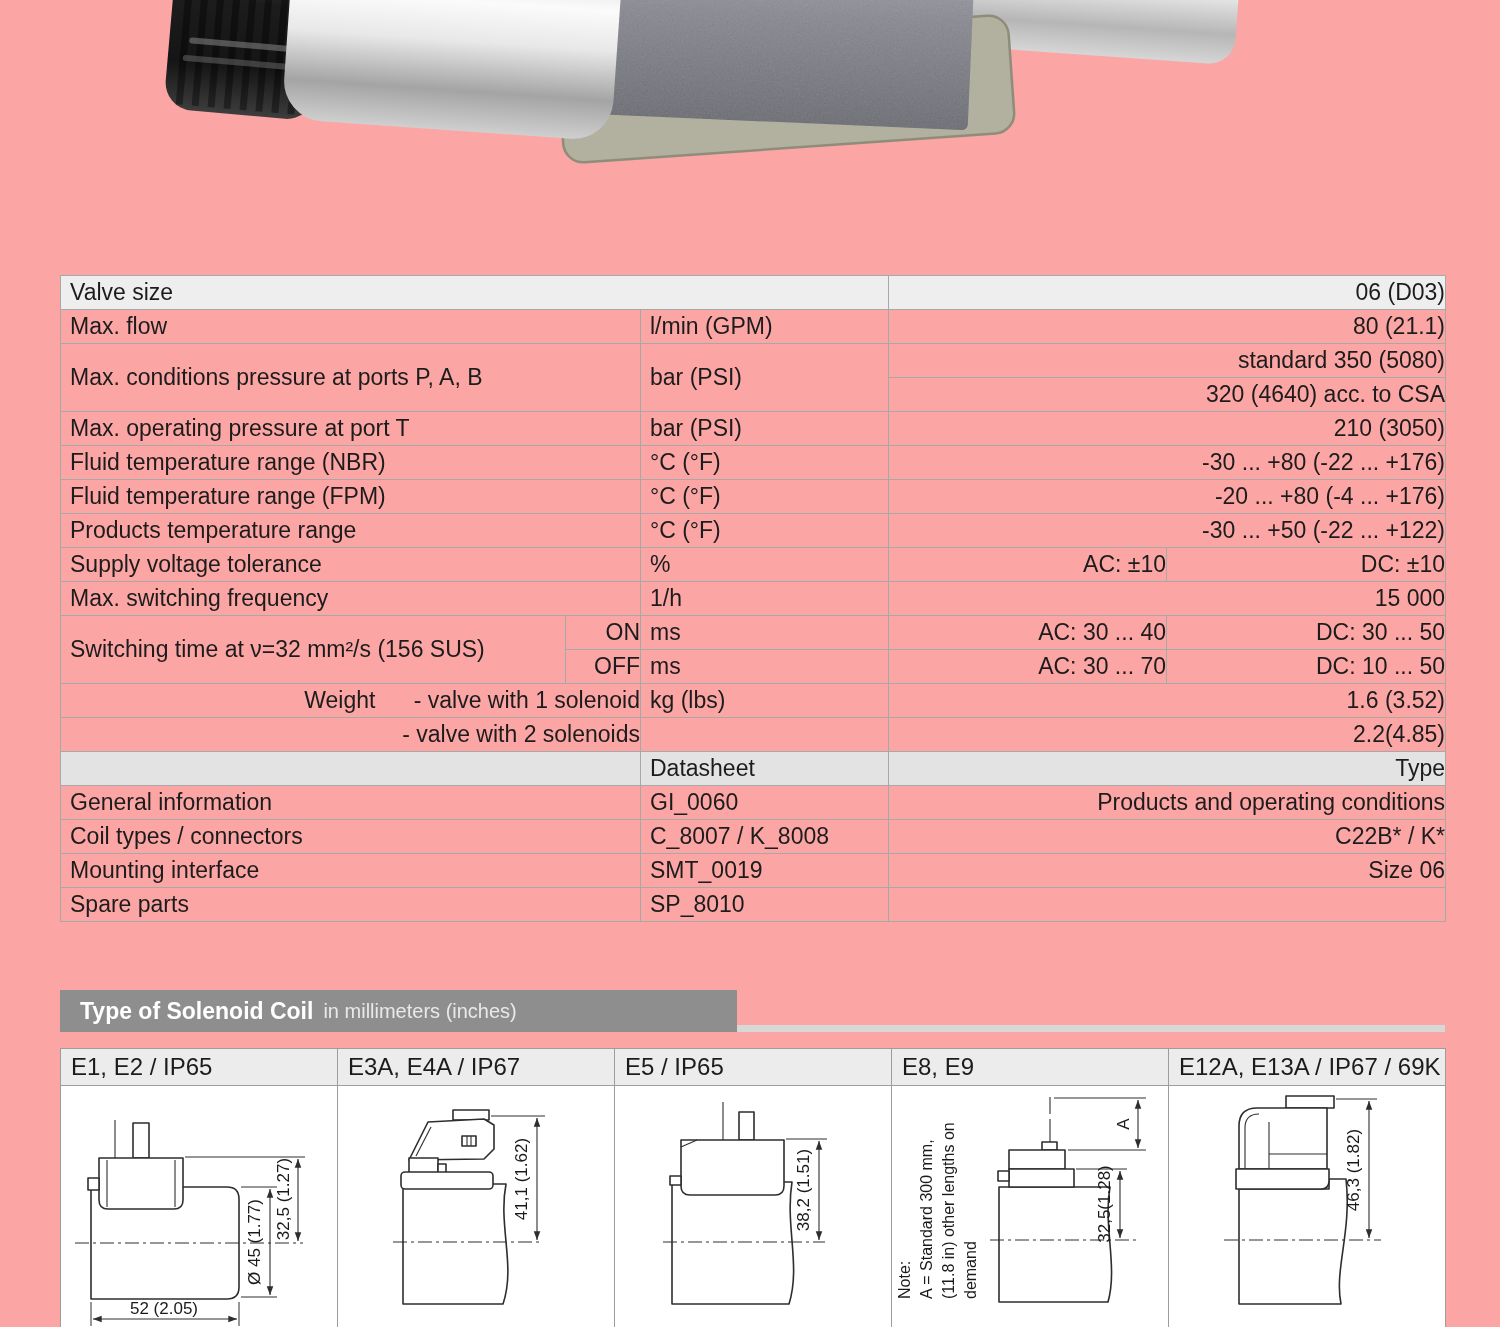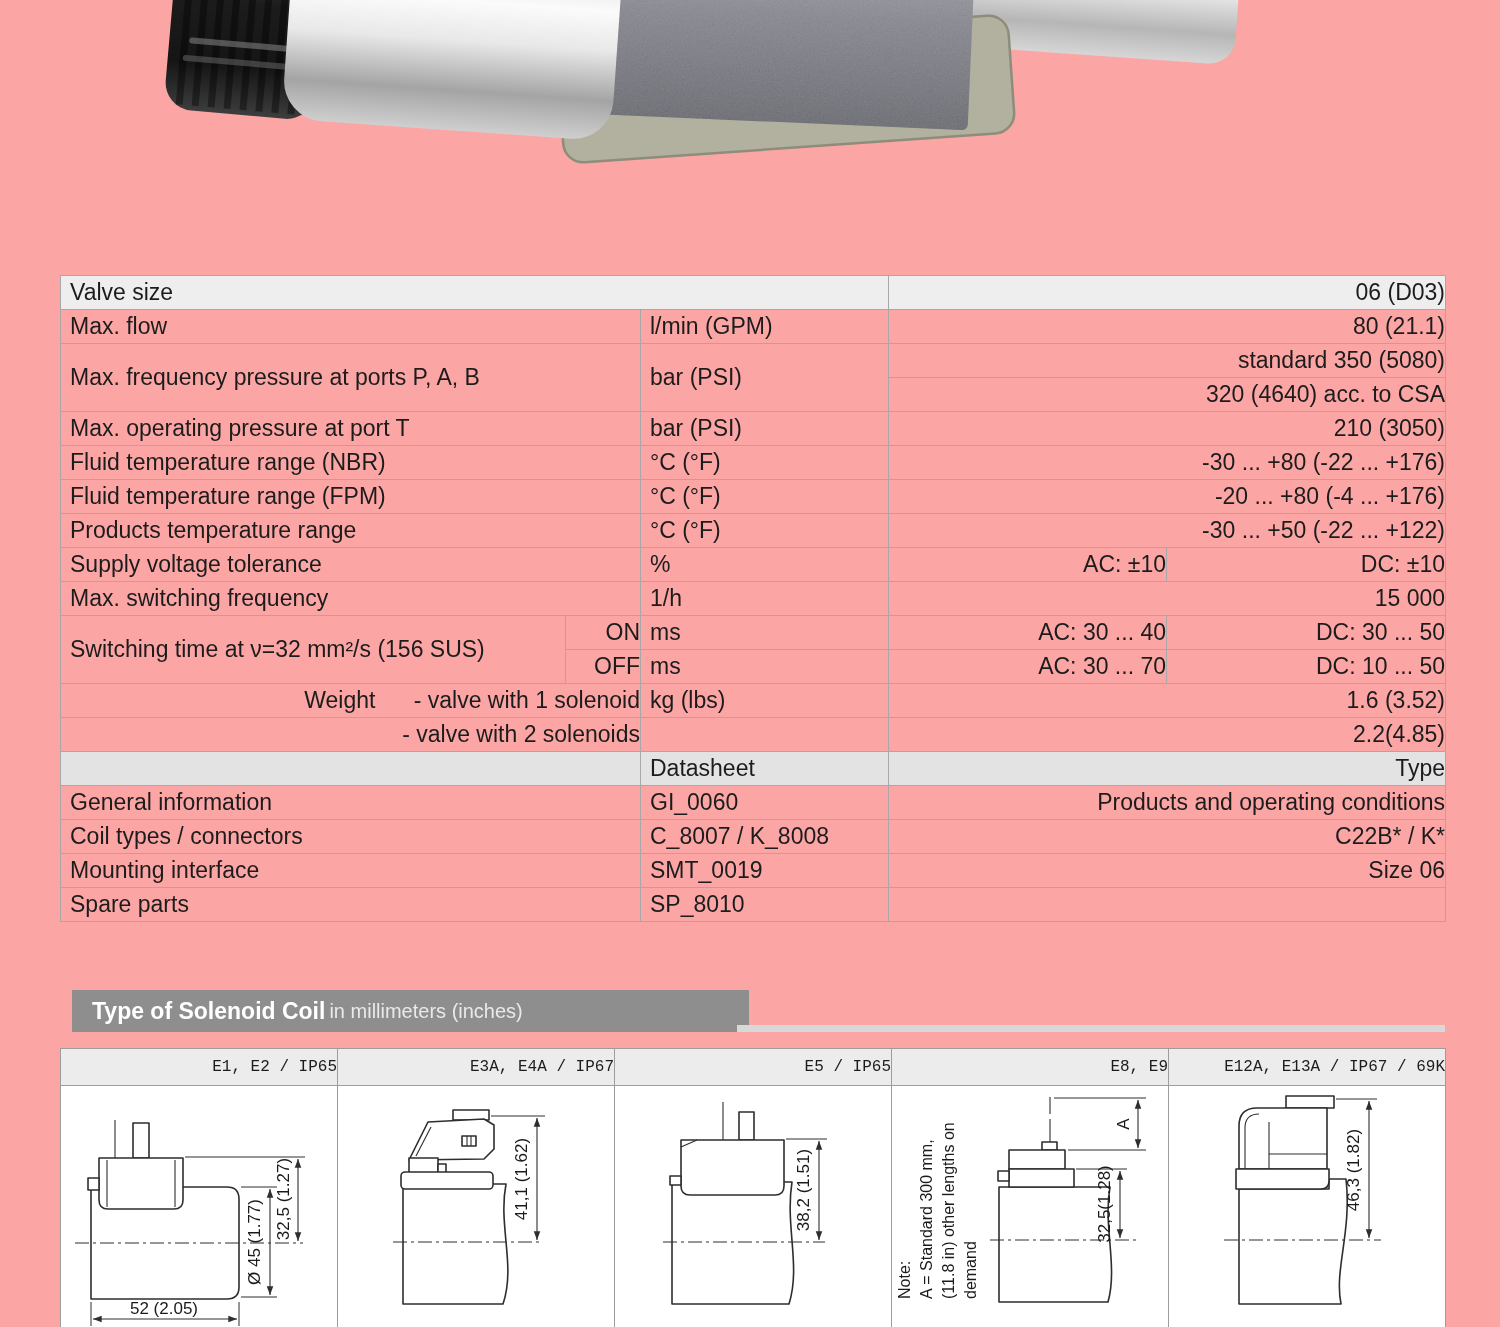--- a/index.html
+++ b/index.html
@@ -8,29 +8,29 @@
   
   table.spec{position:absolute;left:60px;top:275px;width:1385px;border-collapse:collapse;
              font-size:23px;table-layout:fixed;}
   table.spec td{border:1px solid #a8a8a8;height:33px;padding:0 0 0 9px;vertical-align:middle;
                 overflow:hidden;white-space:nowrap;}
   table.spec td.c{text-align:right;padding:0;}
   table.spec tr.shade1 td{background:#eeeeee;}
   table.spec tr.shade2 td{background:#e3e3e3;}
   table.spec td.pre{white-space:pre;text-align:right;}
   
-  .secbar{position:absolute;left:72px;top:990px;width:677px;height:42px;background:#8e8e8e;
+  .secbar{position:absolute;left:60px;top:990px;width:677px;height:42px;background:#8e8e8e;
           display:flex;align-items:center;padding-left:20px;box-sizing:border-box;}
   .secbar .t1{color:#ffffff;font-weight:bold;font-size:23px;}
-  .secbar .t2{color:#e9e9e9;font-size:20px;margin-left:4px;}
+  .secbar .t2{color:#e9e9e9;font-size:20px;margin-left:10px;}
   .secstrip{position:absolute;left:737px;top:1025px;width:708px;height:7px;background:#d8d8d8;}
   
   table.coils{position:absolute;left:60px;top:1048px;width:1385px;border-collapse:collapse;table-layout:fixed;}
-  table.coils th{border:1px solid #9d9d9d;background:#ececec;font-weight:normal;font-size:16px;
-                 text-align:right;height:36px;padding:0 0 0 10px;white-space:nowrap;overflow:hidden;font-family:Liberation Mono, monospace;}
+  table.coils th{border:1px solid #9d9d9d;background:#ececec;font-weight:normal;font-size:24px;
+                 text-align:left;height:36px;padding:0 0 0 10px;white-space:nowrap;overflow:hidden;}
   table.coils td{border:1px solid #9d9d9d;height:250px;vertical-align:top;padding:0;background:#fff;}
   
   .part{fill:#ffffff;stroke:#2e2e2e;stroke-width:1.6;stroke-linejoin:round;}
   .thin{fill:none;stroke:#2e2e2e;stroke-width:1.1;}
   .dim{stroke:#2e2e2e;stroke-width:1.1;fill:none;}
   .ext{stroke:#2e2e2e;stroke-width:1;}
   .cl{stroke:#2e2e2e;stroke-width:1;stroke-dasharray:14 4 3 4;fill:none;}
   .dtxt{font-family:"Liberation Sans",sans-serif;font-size:17px;fill:#1a1a1a;}
   .ntxt{font-family:"Liberation Sans",sans-serif;font-size:16px;fill:#1a1a1a;}
 </style>
@@ -119,21 +119,21 @@
         <tr class="shade1">
       <td colspan="3">Valve size</td>
       <td colspan="2" class="c">06 (D03)</td>
     </tr>
     <tr>
       <td colspan="2">Max. flow</td>
       <td>l/min (GPM)</td>
       <td colspan="2" class="c">80 (21.1)</td>
     </tr>
     <tr>
-      <td colspan="2" rowspan="2">Max. frequency pressure at ports P, A, B</td>
+      <td colspan="2" rowspan="2">Max. conditions pressure at ports P, A, B</td>
       <td rowspan="2">bar (PSI)</td>
       <td colspan="2" class="c">standard 350 (5080)</td>
     </tr>
     <tr>
       <td colspan="2" class="c">320 (4640) acc. to CSA</td>
     </tr>
     <tr>
       <td colspan="2">Max. operating pressure at port T</td>
       <td>bar (PSI)</td>
       <td colspan="2" class="c">210 (3050)</td>

